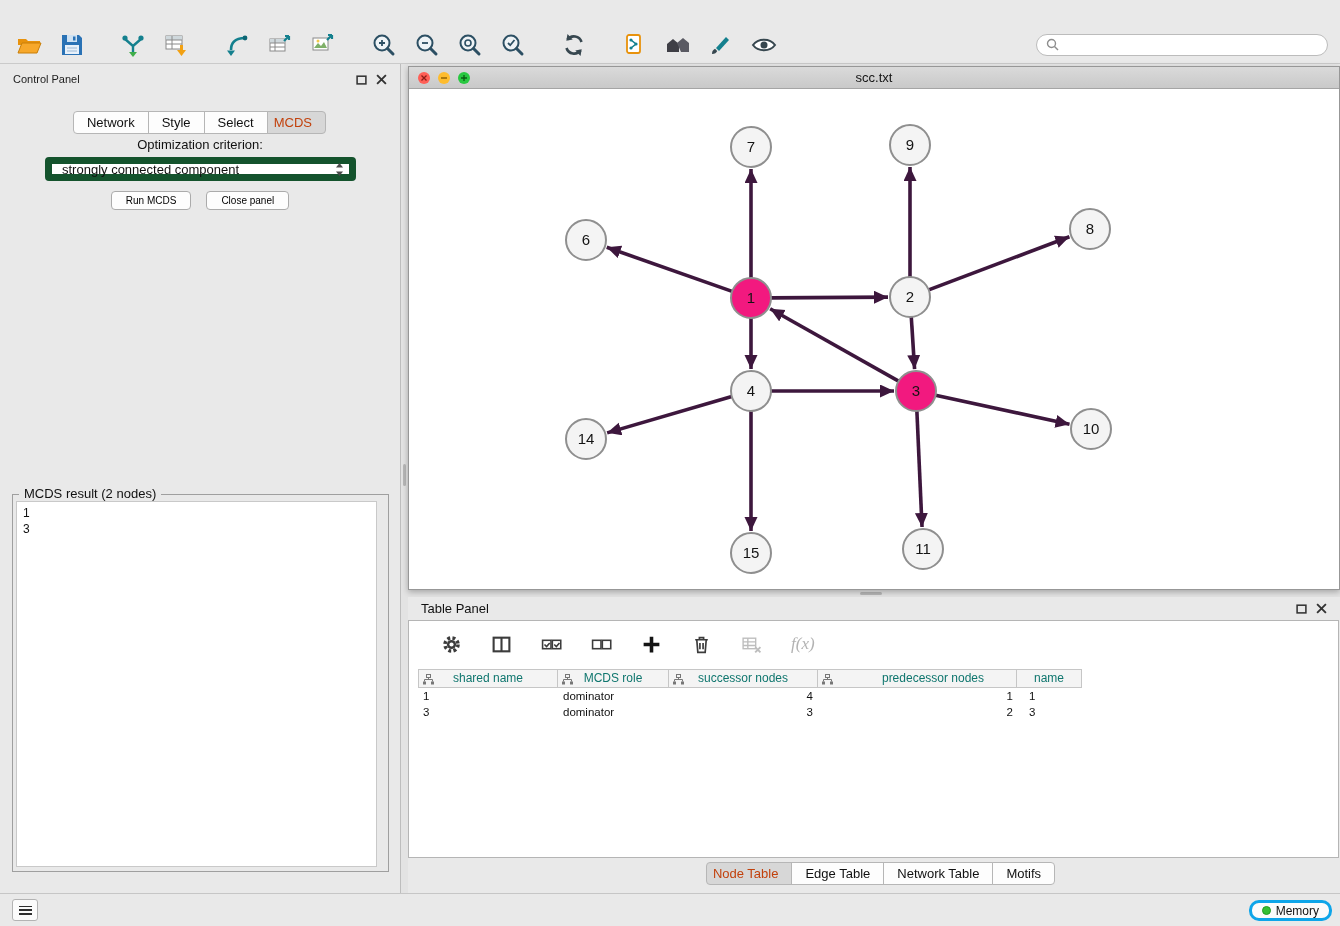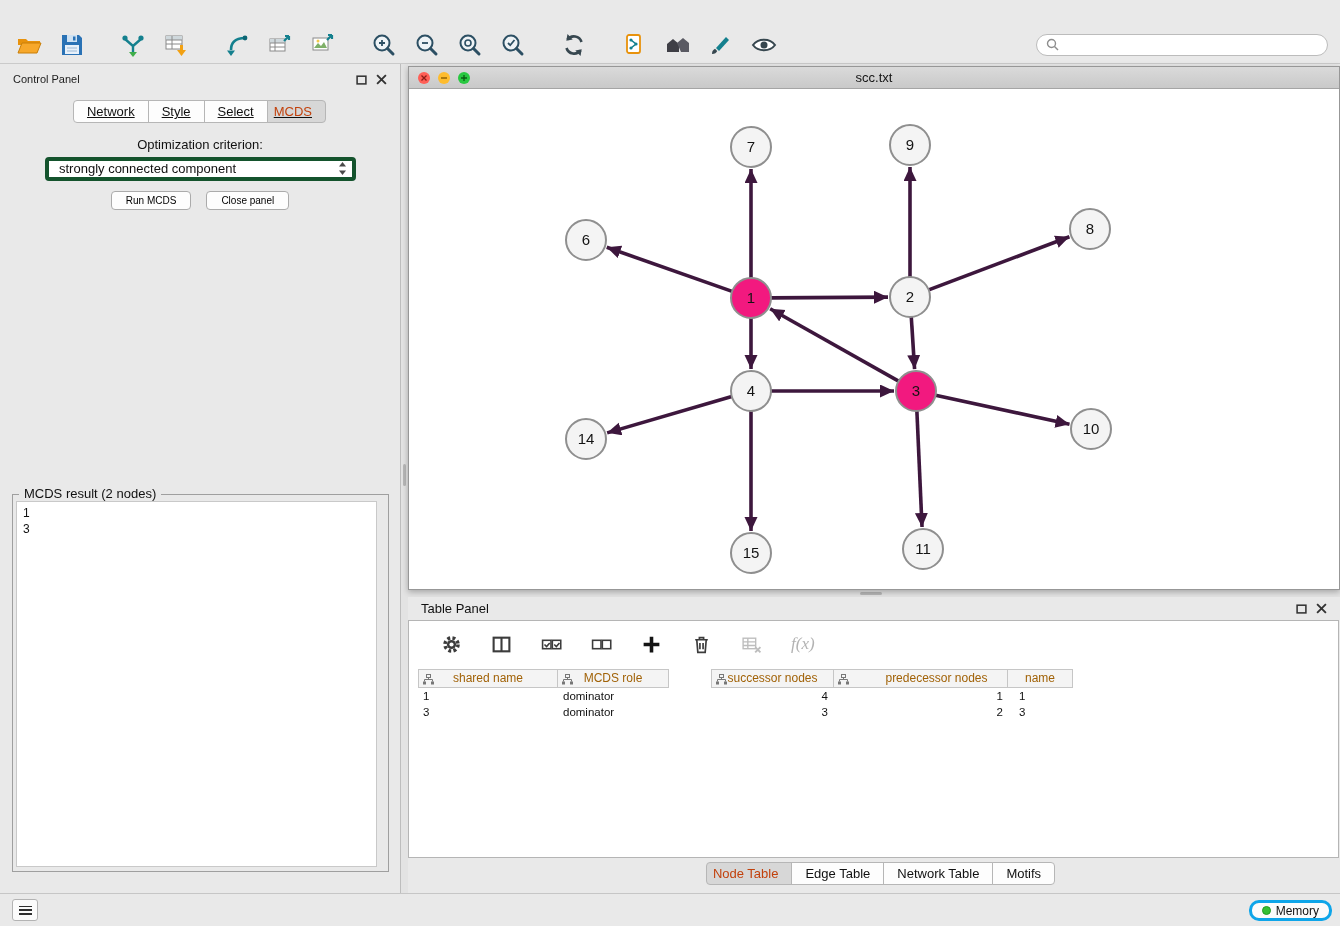--- a/index.html
+++ b/index.html
@@ -21,28 +21,28 @@
   .search-field { margin-left:auto; margin-right:2px; width:292px; height:22px; border:1px solid #bcbcbc;
     border-radius:11px; background:#fff; display:flex; align-items:center; padding:0 9px; gap:5px; }
   .search-field input { border:none; outline:none; flex:1; font-size:12px; background:transparent; font-family:inherit; }
 
   
   .control-panel { position:absolute; top:64px; left:0; width:401px; bottom:33px; background:#e9e9e9;
     border-right:1px solid #bdbdbd; }
   .panel-header { height:30px; display:flex; align-items:center; padding:0 13px; font-size:11px; color:#1c1c1c; }
   .win-icons { margin-left:auto; display:flex; gap:9px; align-items:center; }
   .win-icons svg { display:block; }
-  .cp-tabs { position:absolute; top:36px; left:0; right:0; display:flex; justify-content:center;text-decoration:underline; }
+  .cp-tabs { position:absolute; top:47px; left:0; right:0; display:flex; justify-content:center; }
   .tab-seg { border:1px solid #b6b6b6; background:#fdfdfd; padding:3px 13px; font-size:13px; margin-left:-1px; cursor:default; }
   .tab-seg:first-child { border-radius:4px 0 0 4px; }
   .tab-seg:last-child { border-radius:0 4px 4px 0; }
   .tab-seg.active { background:#d7d7d7; color:#c2410c;padding-left:6px; }
   .opt-label { position:absolute; top:73px; left:0; right:0; text-align:center; font-size:13px; }
   .criterion-select { position:absolute; top:93px; left:45px; width:311px; height:24px; background:#fff;
-    border:4px solid #14532d; border-radius:4px; display:flex; align-items:flex-start; padding:0 5px 0 10px; font-size:13px; }
+    border:7px solid #14532d; border-radius:4px; display:flex; align-items:center; padding:0 5px 0 10px; font-size:13px; }
   .criterion-select .chev { margin-left:auto; display:block; }
   .cp-buttons { position:absolute; top:127px; left:0; right:0; display:flex; justify-content:center; gap:15px; }
   .cp-btn { background:#fdfdfd; border:1px solid #ababab; border-radius:4px; padding:3px 14px; font-size:10px; }
   .result-box { position:absolute; left:12px; top:430px; width:377px; height:378px; border:1px solid #9f9f9f; background:#e9e9e9; }
   .result-legend { position:absolute; top:-9px; left:6px; background:#e9e9e9; padding:0 5px; font-size:13px; }
   .result-list { position:absolute; left:3px; right:11px; top:6px; bottom:4px; background:#fff;
     border:1px solid #c9c9c9; font-size:12px; line-height:16px; padding:3px 6px; overflow:hidden; }
 
   
   .v-splitter { position:absolute; left:401px; top:64px; width:7px; bottom:33px; background:#e3e3e3; }
@@ -66,23 +66,23 @@
   .tp-header { height:23px; display:flex; align-items:center; padding:0 13px; font-size:13px; }
   .tp-body { position:absolute; top:23px; left:0; right:1px; bottom:31px; background:#fff; border:1px solid #b5b5b5; }
   .tp-toolbar { height:46px; display:flex; align-items:center; padding:0 32px; gap:29px; }
   .tpi { width:21px; height:21px; display:block; }
   .fx { font-family:"Liberation Serif","DejaVu Serif",serif; font-style:italic; font-size:17px; color:#b3b3b3; }
   .tbl { position:absolute; top:48px; left:9px; right:9px; }
   .tbl-head { display:flex; height:19px; }
   .th { position:relative; border:1px solid #c6c6c6; margin-left:-1px; background:#f4f4f4; height:19px; }
   .th:first-child { margin-left:0; }
   .th .hicon { position:absolute; left:4px; top:4px; }
-  .th .hlabel { display:block; text-align:center; font-size:12px; line-height:17px; color:#a16207; }
+  .th .hlabel { display:block; text-align:center; font-size:12px; line-height:17px; color:#0f766e; }
   .th-fill { flex:1; border:none; background:transparent; }
-  .c0 { width:140px; } .c1 { width:112px; } .c2 { width:123px;margin-left:42px; } .c3 { width:175px;padding-left:32px; } .c4 { width:66px; }
+  .c0 { width:140px; } .c1 { width:112px; } .c2 { width:150px; } .c3 { width:200px;padding-left:32px; } .c4 { width:66px; }
   .tbl-row { display:flex; height:16px; font-size:11.5px; line-height:16px; }
   .td { overflow:hidden; white-space:nowrap; }
   .td.c0,.td.c1 { padding-left:5px; text-align:left; }
   .td.c2,.td.c3 { padding-right:7px; text-align:right; }
   .td.c4 { padding-left:9px; text-align:left; }
   .tp-tabs { position:absolute; bottom:4px; left:14px; right:0; display:flex; justify-content:center;align-items:flex-end; }
 
   
   .statusbar { position:absolute; left:0; right:0; bottom:0; height:33px; background:#e9e9e9; border-top:1px solid #c6c6c6; }
   .menu-btn { position:absolute; left:12px; top:5px; width:26px; height:22px; border:1px solid #b3b3b3;

